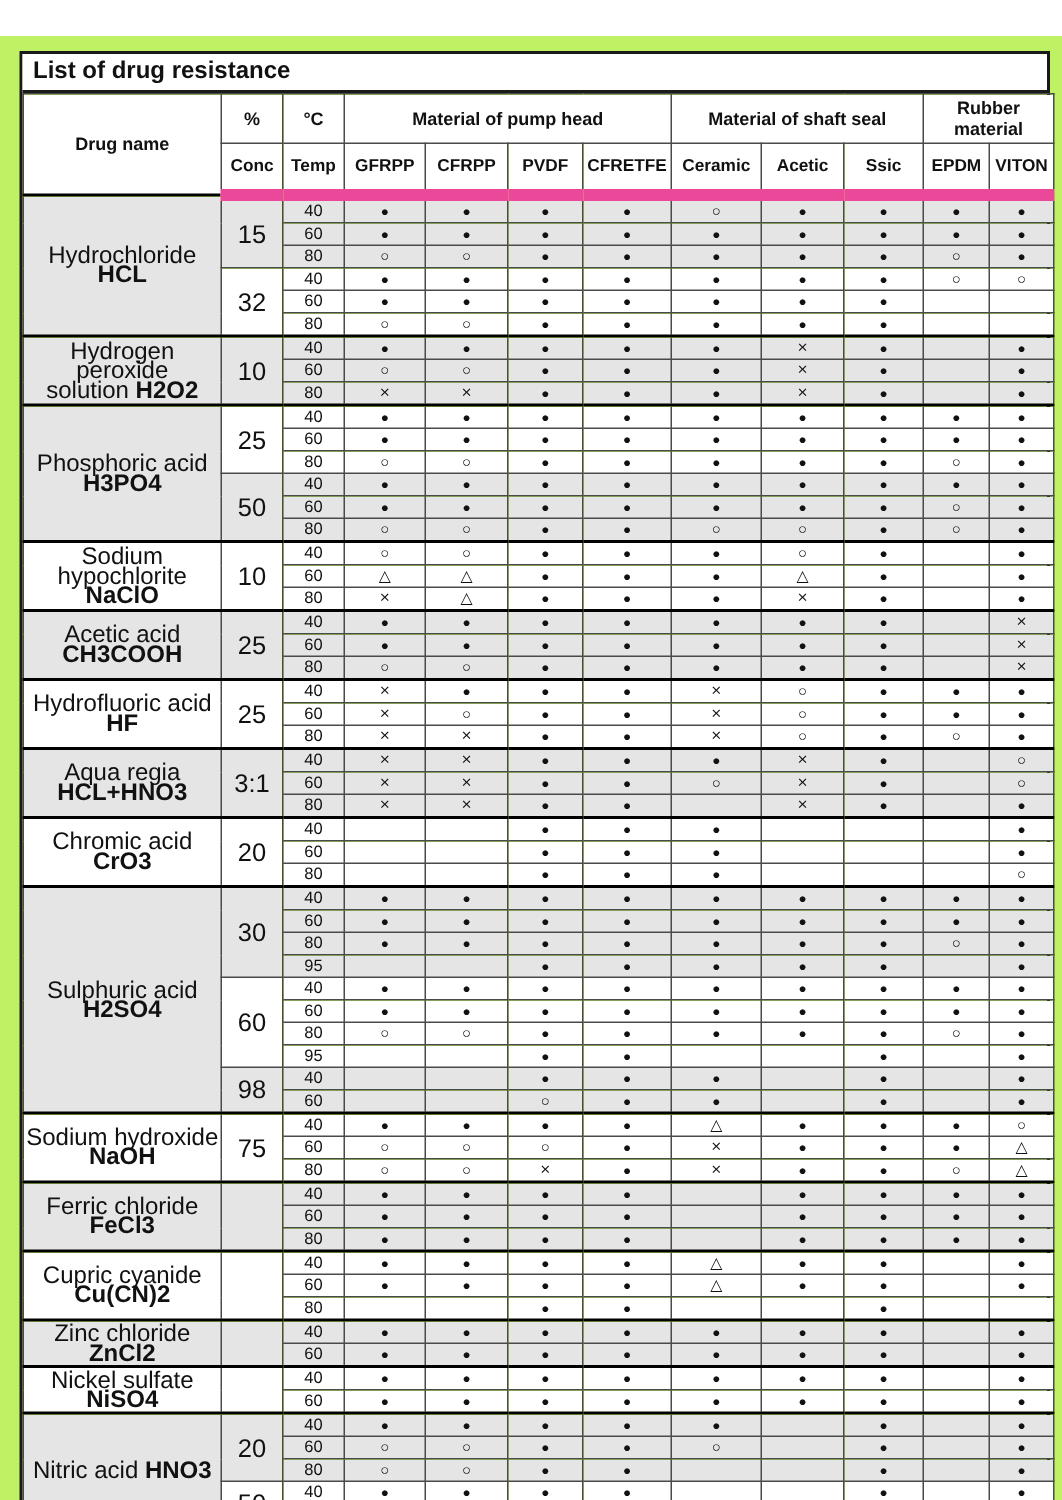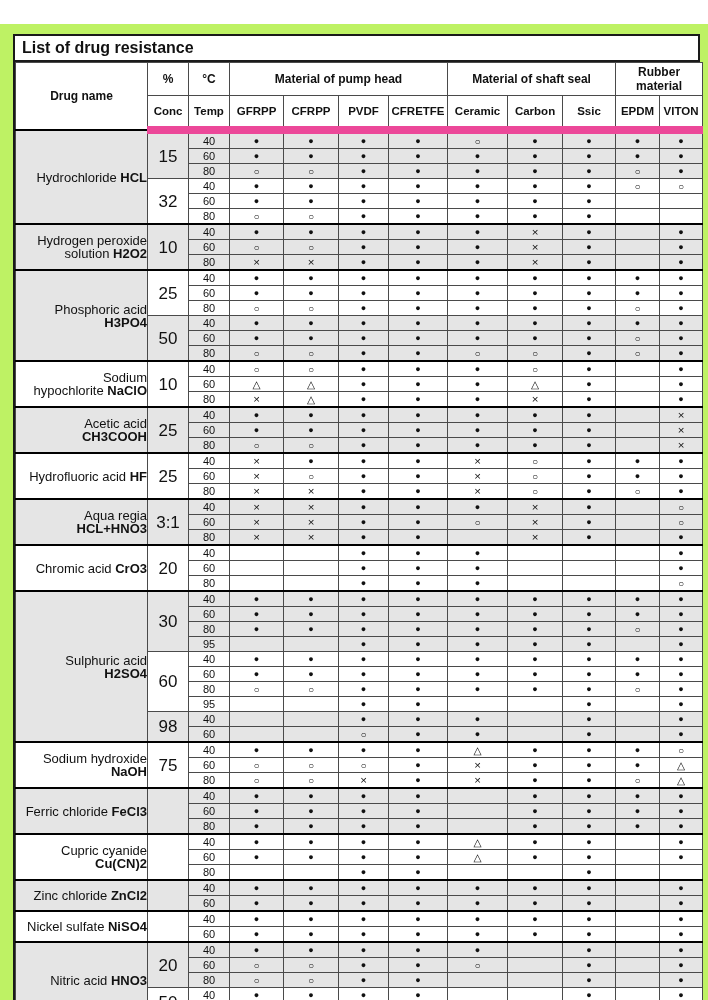--- a/index.html
+++ b/index.html
@@ -10,21 +10,21 @@
   table{border-collapse:collapse;table-layout:fixed;width:100%;}
   th,td{border:1px solid #4a4a4a;padding:0;margin:0;text-align:center;vertical-align:middle;overflow:hidden;}
   thead th{background:#fff;font-weight:bold;}
   tr.h-top th{height:32px;font-size:12px;line-height:14px;}
   tr.h-bot th{height:30px;font-size:11.5px;}
   thead tr.h-bot th{border-bottom:8px solid #ec4899;}
   tbody td{height:14px;font-size:10.5px;line-height:13px;background:#fff;}
   tbody tr.shaded td{background:#e5e5e5;}
   tbody td.dshade{background:#e5e5e5;}
   tbody td.dwhite{background:#fff;}
-  tbody td.drug{font-size:13px;line-height:13px;text-align:right;}
+  tbody td.drug{font-size:16px;line-height:13px;}
   tbody td.drug b{font-weight:bold;}
   tbody td.conc{font-size:17px;}
   tbody td.temp{font-size:11px;}
   tbody tr.drug-start td{border-top:2px solid #000;}
   tbody tr.block-start td{border-top:1px solid #000;}
   td.s-f{font-size:9px;}
   td.s-g{font-size:10px;}
   td.s-t{font-size:10.5px;}
   td.s-x{font-size:11.5px;}
   .legend{position:absolute;left:0;top:979px;width:632px;height:20px;font-size:12.5px;}
@@ -66,21 +66,21 @@
           <th colspan="2">Rubber material</th>
         </tr>
         <tr class="h-bot">
           <th>Conc</th>
           <th>Temp</th>
           <th>GFRPP</th>
           <th>CFRPP</th>
           <th>PVDF</th>
           <th>CFRETFE</th>
           <th>Ceramic</th>
-          <th>Carbon</th>
+          <th>Acetic</th>
           <th>Ssic</th>
           <th>EPDM</th>
           <th>VITON</th>
         </tr>
       </thead>
       <tbody>
           <tr class="shaded drug-start">
             <td rowspan="6" class="drug dshade">
               <div>Hydrochloride <b>HCL</b></div>
             </td>

